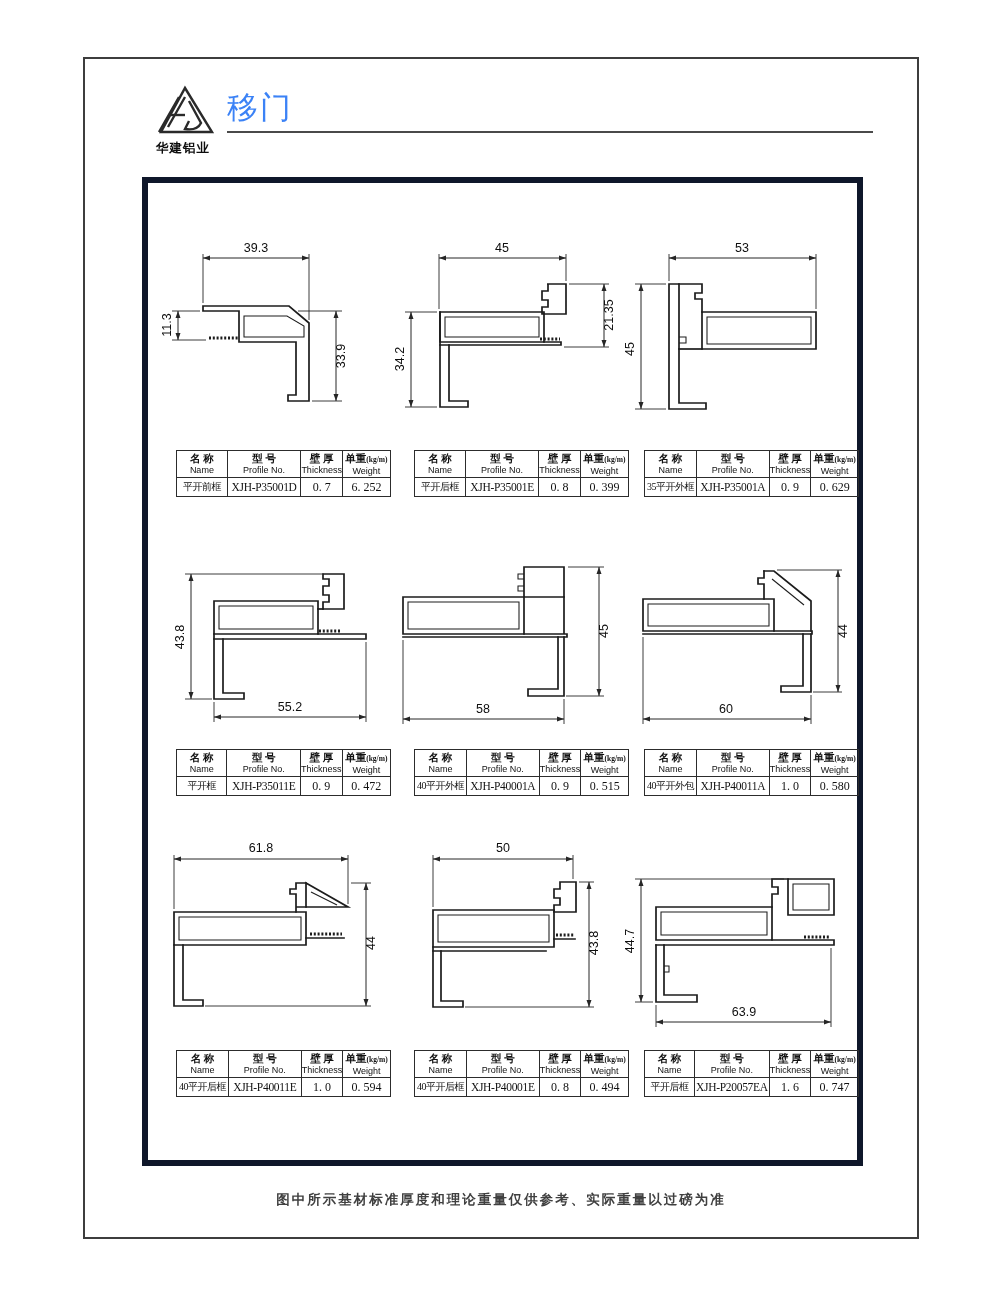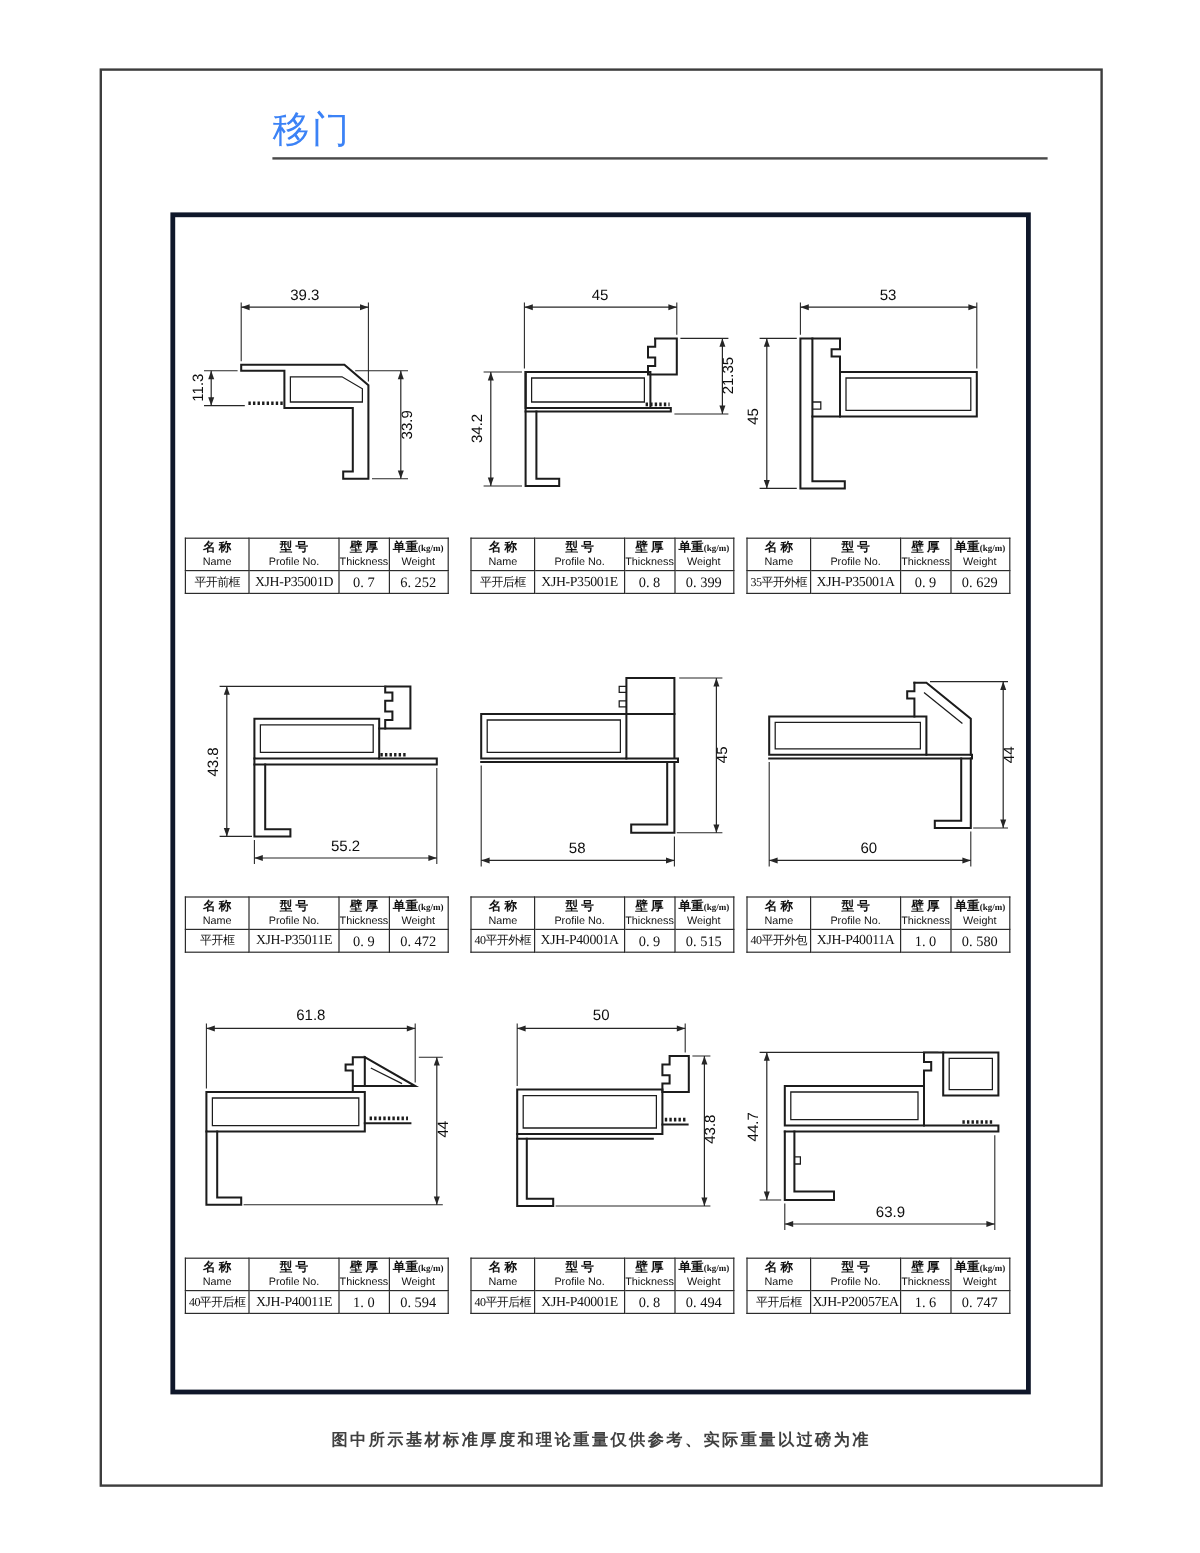--- a/index.html
+++ b/index.html
@@ -6,54 +6,65 @@
   .page{position:relative;width:1000px;height:1294px;background:#fff;overflow:hidden;
         font-family:"Liberation Sans",sans-serif;color:#111;}
   .outer{position:absolute;left:83px;top:57px;width:832px;height:1178px;border:2px solid #3d3d3d;}
   .brand{position:absolute;left:58px;top:26px;width:80px;}
   .brand svg{display:block;margin:0 auto;}
   .brandtxt{margin-top:1px;text-align:center;font-weight:bold;font-size:12.5px;letter-spacing:1px;
             font-family:"Liberation Serif",serif;color:#0d0d0d;white-space:nowrap;}
   .title{position:absolute;left:142px;top:28px;font-size:31px;font-family:"Liberation Serif",serif;
          color:#3b82f6;letter-spacing:2px;}
   .rule{position:absolute;left:142px;top:72px;width:646px;height:0;border-top:2px solid #4a4a4a;}
-  .canvas{position:absolute;left:57px;top:118px;width:709px;height:977px;border:4px solid #0f172a;}
+  .canvas{position:absolute;left:57px;top:118px;width:709px;height:977px;border:6px solid #0f172a;}
   .unit{position:absolute;width:235px;}
   .u-c1{left:8px}.u-c2{left:246px}.u-c3{left:476px}
   .u-r1{top:54px}.u-r2{top:366px}.u-r3{top:652px}
   .fig{display:block;width:235px;height:200px;}
   .u-r1 .spec{margin-top:13px}.u-r2 .spec{margin-top:0}.u-r3 .spec{margin-top:15px}
   
   .shape{fill:none;stroke:#1c1c1c;stroke-width:1.7;stroke-linejoin:miter;stroke-linecap:square;}
   .inner{fill:none;stroke:#1c1c1c;stroke-width:1.05;}
   .serr{fill:none;stroke:#1c1c1c;stroke-width:3;stroke-dasharray:2 1.8;}
   .dim{stroke:#262626;stroke-width:1;fill:none;}
   .ext{stroke:#262626;stroke-width:0.9;fill:none;}
   .arr{fill:#262626;stroke:none;}
   .dimtxt{font:12.5px "Liberation Sans",sans-serif;fill:#0e0e0e;text-anchor:middle;}
   
-  .spec{border-collapse:collapse;margin-left:0;table-layout:fixed;}
+  .spec{border-collapse:collapse;margin-left:20px;table-layout:fixed;}
   .spec td{border:1.6px solid #2c2c2c;text-align:center;vertical-align:middle;padding:0;overflow:hidden;}
   .spec .c1{width:52px}.spec .c2{width:74px}.spec .c3{width:36px}.spec .c4{width:48px}
   .hd td{height:26px;}
   .hd .cn{font-size:10.5px;line-height:12px;font-family:"Liberation Serif",serif;font-weight:bold;white-space:nowrap;}
   .hd .en{font-size:9px;line-height:10px;white-space:nowrap;}
   .hd .unit{position:static;font-size:7.5px;}
   .dr td{height:18px;font-size:12px;font-family:"Liberation Serif",serif;white-space:nowrap;}
   .dr .nm{font-size:10px;letter-spacing:-0.5px;}
   .dr .pn{font-size:11.5px;letter-spacing:-0.3px;}
   .footnote{position:absolute;left:0;right:0;top:1132px;text-align:center;font-size:13.5px;
             font-weight:bold;font-family:"Liberation Serif",serif;letter-spacing:2px;color:#404040;}
 </style>
 </head>
 <body>
 
 <div class="page">
   <div class="outer">
 
+    <div class="brand">
+      <svg width="64" height="54" viewBox="0 0 64 54">
+        <g fill="none" stroke="#2a2a2a" stroke-width="2.4" stroke-linejoin="miter">
+          <path d="M34,3 L61,47 H10 Z"></path>
+          <path d="M28,12 L8,47 M34,12 L17,42"></path>
+          <path d="M20,30 H34"></path>
+          <path d="M38,16 L50,38 Q46,46 34,44 L38,36"></path>
+        </g>
+      </svg>
+      <div class="brandtxt">华建铝业</div>
+    </div>
 
     <div class="title">移门</div>
     <div class="rule"></div>
 
     <div class="canvas">
 
       <div class="unit u-c1 u-r1">
         <svg class="fig" viewBox="0 0 235 200">
           <g>
             <path class="shape" d="M47,69 H133 L153,86 V164 H132 V158 H140 V105 H83 V74 H47 Z"></path>

